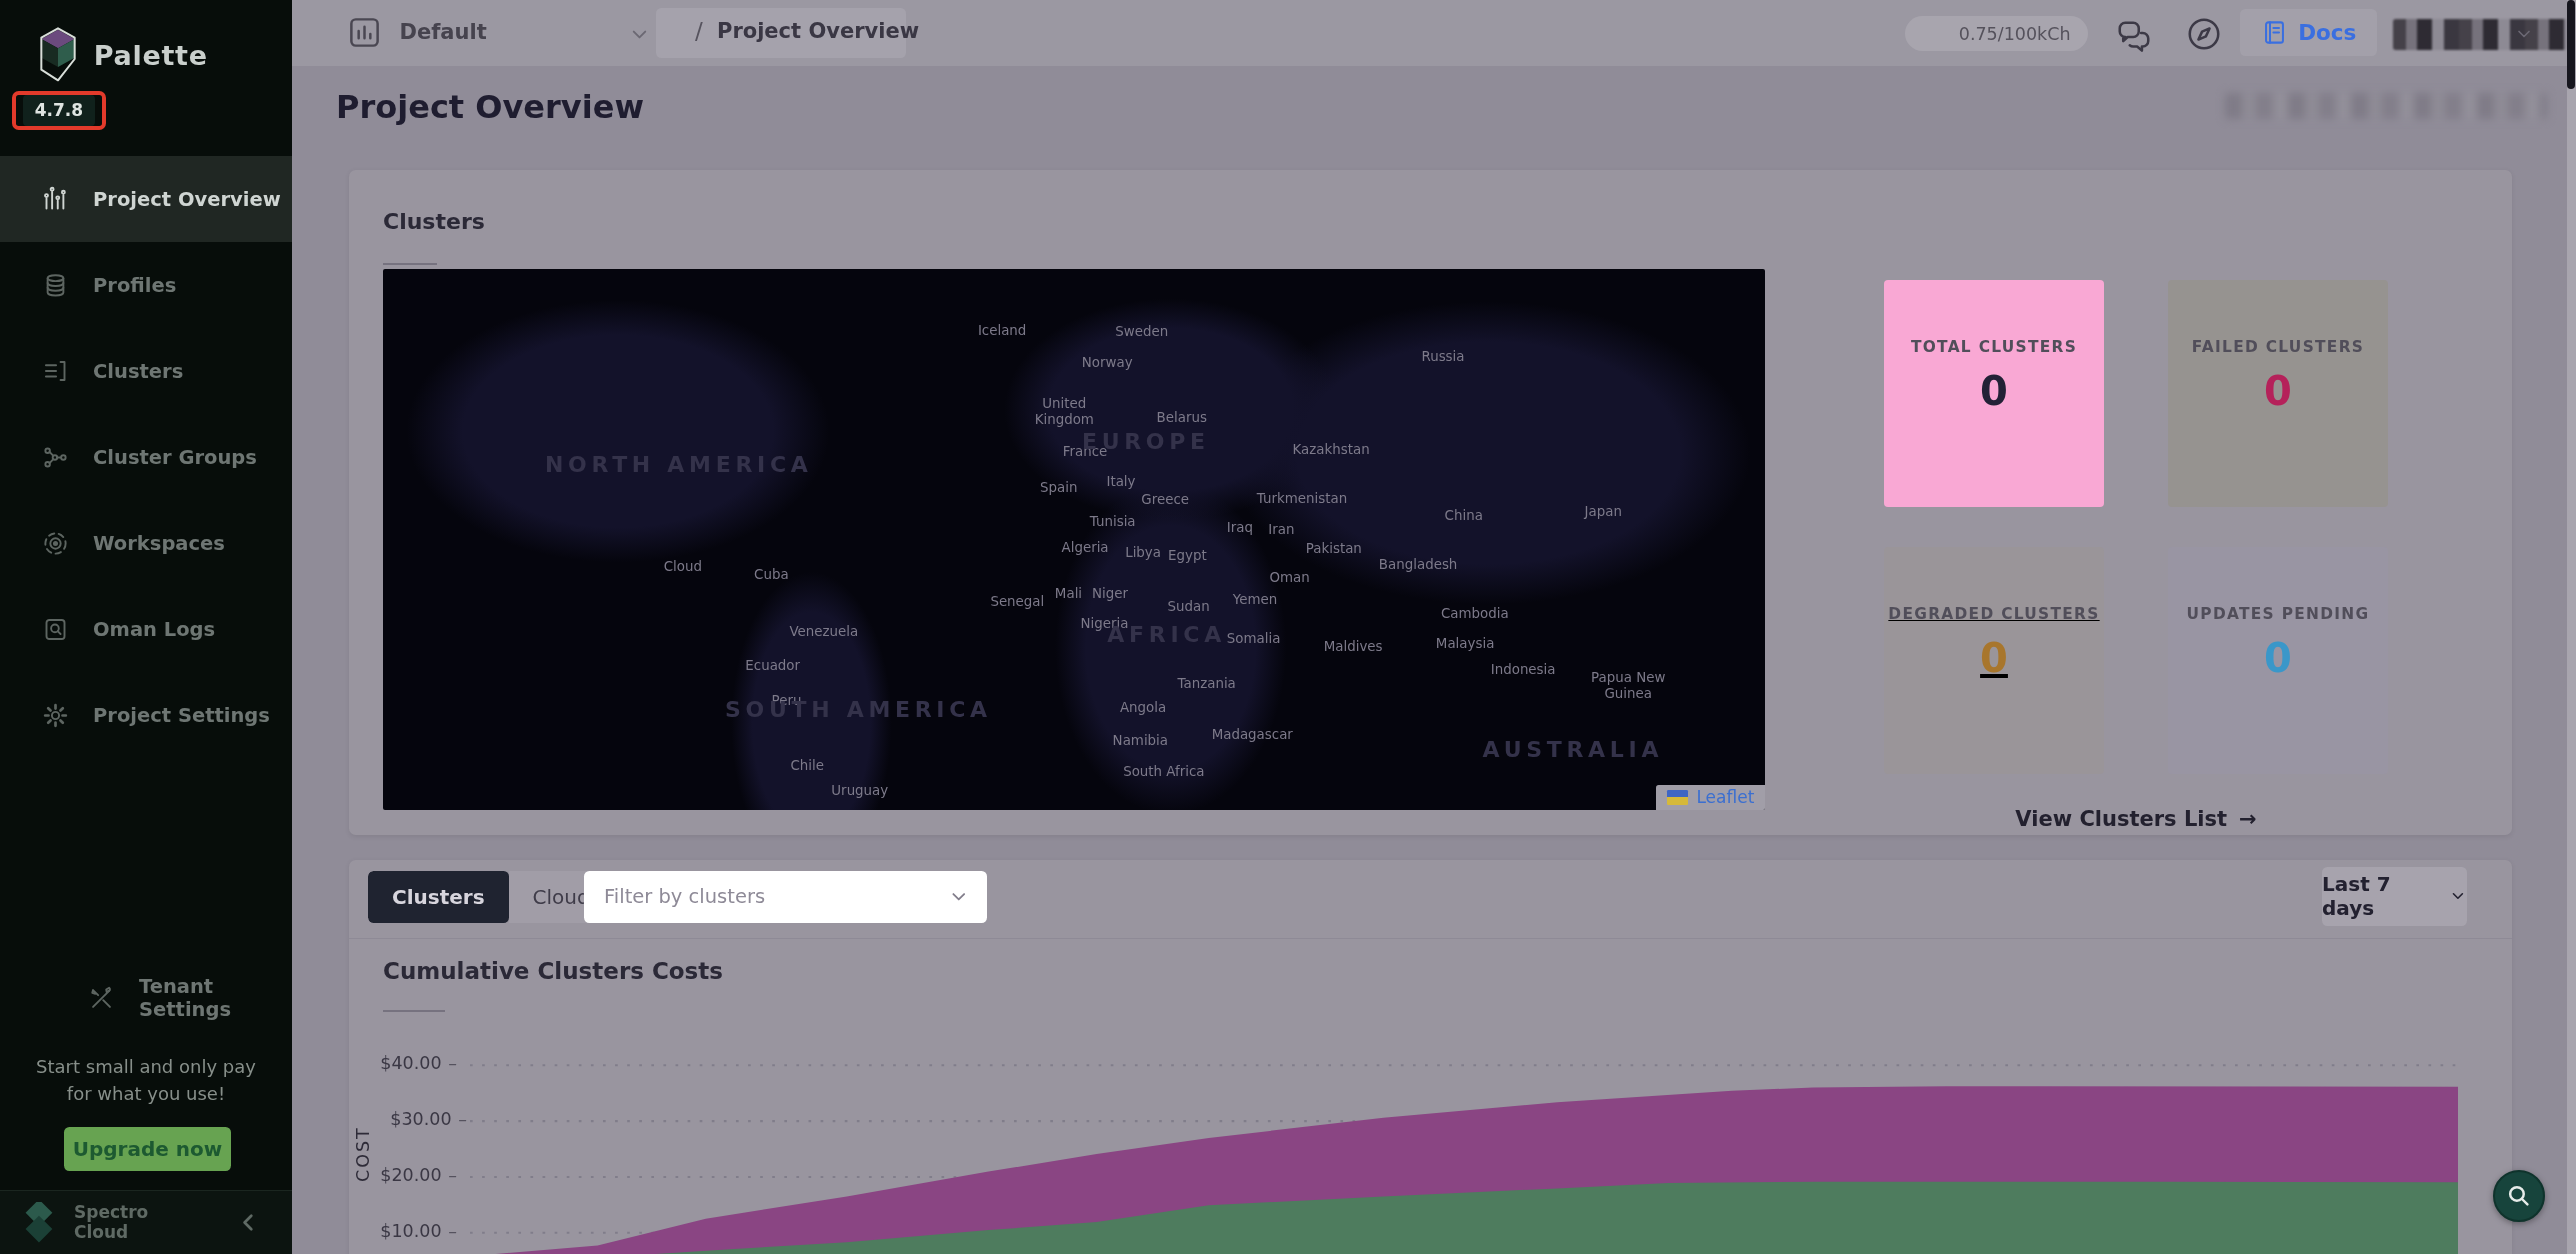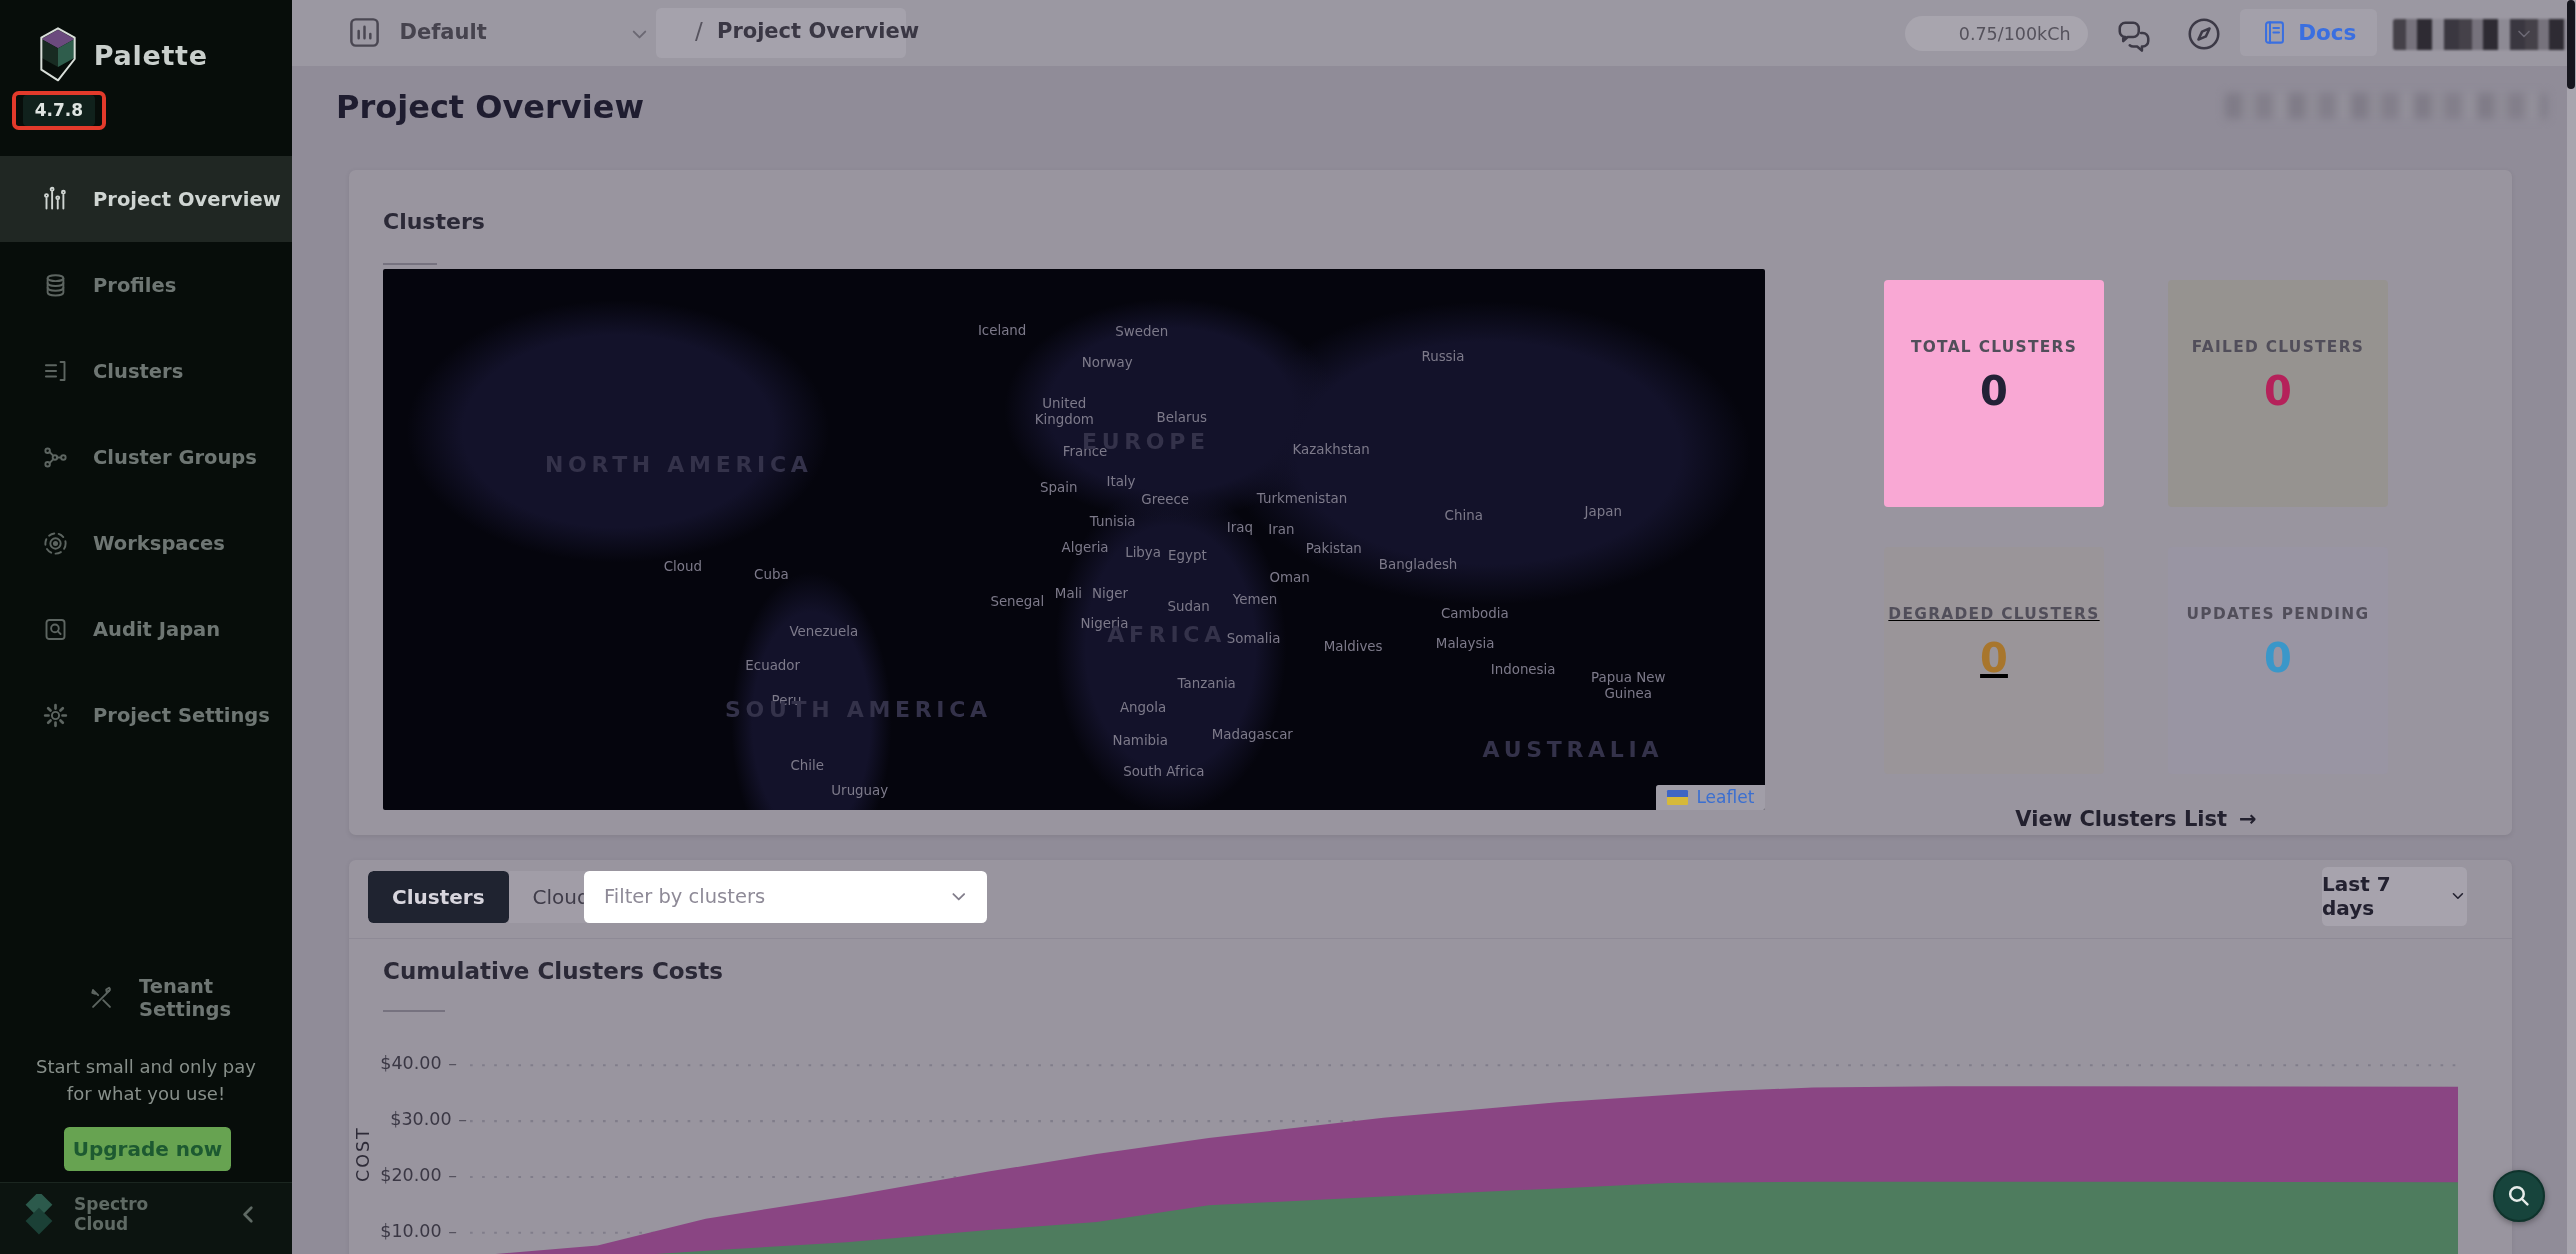--- a/index.html
+++ b/index.html
@@ -15,21 +15,21 @@
   .nav { position:absolute; left:0; top:156px; width:292px; }
   .nav-item { height:86px; display:flex; align-items:center; gap:24px; padding-left:42px; cursor:pointer; color:#5d6561; }
   .nav-item .nv-icon { width:27px; height:27px; flex:0 0 27px; }
   .nav-item .nv-label { font-size:19.5px; font-weight:600; color:#6e7673; }
   .nav-item.active { background:#202723; }
   .nav-item.active .nv-label, .nav-item.active { color:#cfd5d2; }
   .nav-item.active .nv-label { color:#cfd5d2; }
   .tenant { position:absolute; top:955px; left:0; width:292px;padding-left:46px; }
   .promo { position:absolute; top:1053px; left:0; width:292px; text-align:center; color:#878f8a; font-size:18px; line-height:27px; }
   .upgrade-btn { position:absolute; top:1127px; left:64px; width:167px; height:44px; background:#67a351; border:none; border-radius:5.4px; color:#1d5a31; font-size:20px; font-weight:700; font-family:inherit; cursor:pointer; }
-  .side-footer { position:absolute; bottom:0; left:0; width:292px; height:72px; background:#0c1410; border-top:1.3px solid #1b2620; }
+  .side-footer { position:absolute; bottom:0; left:0; width:292px; height:64px; background:#0c1410; border-top:1.3px solid #1b2620; }
   .sc-logo { position:absolute; left:20px; top:10.7px; width:42px; height:42px; }
   .sc-name { position:absolute; left:74px; top:10.7px; font-size:17px; line-height:20px; color:#5f6a64; font-weight:600; }
   .collapse { position:absolute; left:235px; top:17.5px; width:27px; height:27px; color:#5f6a64; cursor:pointer; }
 
   
   .topbar { position:absolute; left:292px; top:0; width:2284px; height:66px; background:#9b98a2; z-index:20; }
   .proj-sel { position:absolute; left:55px; top:14.8px; display:flex; align-items:center; gap:17.5px; cursor:pointer; }
   .proj-icon { width:35px; height:35px; color:#4a4752; }
   .proj-label { font-size:21px; color:#46434e; font-weight:600; }
   .sel-chevron { position:absolute; left:336px; top:23px; width:23px; height:23px; color:#6b6873; cursor:pointer; }
@@ -188,21 +188,21 @@
         <span class="nv-label">Workspaces</span>
       </div>
       <div class="nav-item">
         <span class="nv-icon">
           <svg viewBox="0 0 24 24" fill="none" stroke="currentColor" stroke-width="1.7" stroke-linecap="round" stroke-linejoin="round">
             <rect x="4" y="3.5" width="16" height="17" rx="2.5"></rect>
             <circle cx="11.5" cy="11" r="3.4"></circle>
             <path d="M13.9 13.4 16.5 16"></path>
           </svg>
         </span>
-        <span class="nv-label">Audit Japan</span>
+        <span class="nv-label">Oman Logs</span>
       </div>
       <div class="nav-item">
         <span class="nv-icon">
           <svg viewBox="0 0 24 24" fill="none" stroke="currentColor" stroke-width="1.7" stroke-linecap="round" stroke-linejoin="round">
             <circle cx="12" cy="12" r="3.2"></circle>
             <path d="M12 2.8v3M12 18.2v3M2.8 12h3M18.2 12h3M5.5 5.5l2.1 2.1M16.4 16.4l2.1 2.1M18.5 5.5l-2.1 2.1M7.6 16.4l-2.1 2.1" stroke-width="2.4"></path>
           </svg>
         </span>
         <span class="nv-label">Project Settings</span>
       </div>

